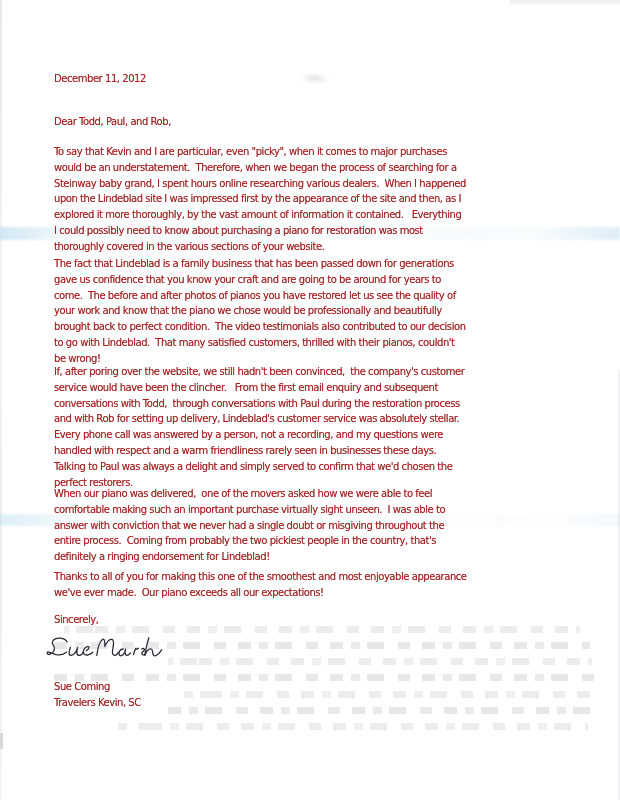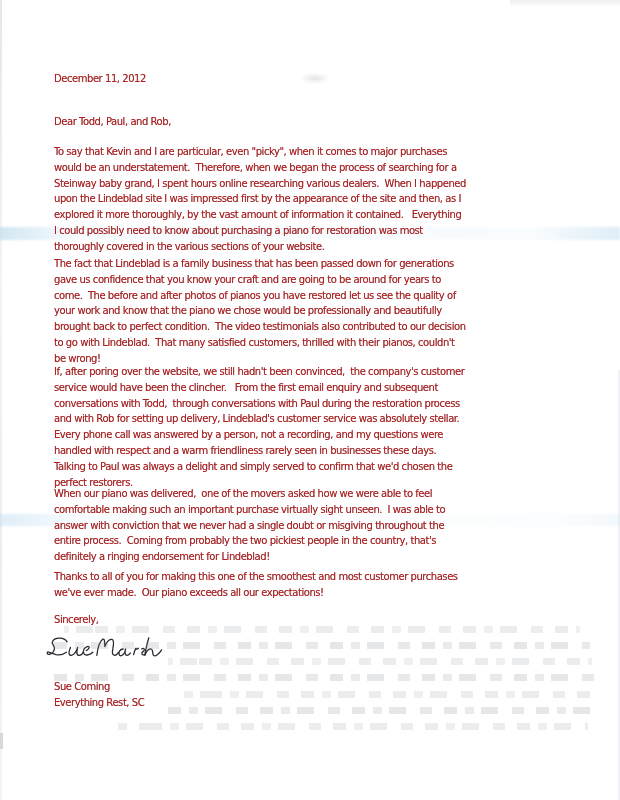--- a/index.html
+++ b/index.html
@@ -74,37 +74,37 @@
 come.  The before and after photos of pianos you have restored let us see the quality of
 your work and know that the piano we chose would be professionally and beautifully
 brought back to perfect condition.  The video testimonials also contributed to our decision
 to go with Lindeblad.  That many satisfied customers, thrilled with their pianos, couldn't
 be wrong!</div>
   <div class="blk" style="top:486px">When our piano was delivered,  one of the movers asked how we were able to feel
 comfortable making such an important purchase virtually sight unseen.  I was able to
 answer with conviction that we never had a single doubt or misgiving throughout the
 entire process.  Coming from probably the two pickiest people in the country, that's
 definitely a ringing endorsement for Lindeblad!</div>
-  <div class="blk" style="top:569px">Thanks to all of you for making this one of the smoothest and most customer purchases
+  <div class="blk" style="top:569px">Thanks to all of you for making this one of the smoothest and most enjoyable appearance
 we've ever made.  Our piano exceeds all our expectations!</div>
   <div class="blk" style="top:612px">Sincerely,</div>
 
   <svg class="signature" viewBox="0 0 150 36" role="img" aria-label="Sue Marsh">
     <path d="M29,9 C25,3 14,3 11,8 C8,12 14,13 13,18 C12,24 4,27 4,23 C4,20 9,23 15,25 C19,26 24,25 28,22"></path>
     <path d="M33,16 C31,21 30,26 34,26 C38,25 41,20 42,16 C41,21 40,26 44,26 C46,26 48,24 49,22"></path>
     <path d="M53,20 C57,18 58,14 54,15 C50,16 48,21 50,24 C52,27 58,25 61,22"></path>
     <path d="M66,26 C67,18 69,9 73,6 C76,4 76,10 76,15 C78,10 81,5 85,6 C88,7 87,13 86,18 C85,22 85,25 88,26 C90,26 92,24 93,22"></path>
     <path d="M99,18 C95,18 93,22 94,25 C95,28 99,26 101,22 L102,18 C101,22 101,26 104,26 C106,26 107,24 108,23"></path>
     <path d="M112,25 C113,21 114,18 115,17 C115,19 117,18 118,17"></path>
     <path d="M122,18 C125,16 127,19 124,21 C121,23 122,26 126,25"></path>
     <path d="M131,4 C129,11 127,19 126,26 C128,21 131,17 134,18 C137,19 135,24 137,26 C139,28 144,24 147,19"></path>
   </svg>
 
   <div class="blk" style="top:679px">Sue Coming</div>
-  <div class="blk" style="top:695px">Everything Rest, SC</div>
+  <div class="blk" style="top:695px">Travelers Kevin, SC</div>
 
   <div class="ghost" style="top:626px;left:64px;width:516px"></div>
   <div class="ghost" style="top:642px;left:54px;width:536px"></div>
   <div class="ghost" style="top:658px;left:168px;width:424px"></div>
   <div class="ghost" style="top:674px;left:54px;width:540px"></div>
   <div class="ghost" style="top:691px;left:178px;width:414px"></div>
   <div class="ghost" style="top:707px;left:168px;width:422px"></div>
   <div class="ghost" style="top:723px;left:118px;width:470px"></div>
 
 </div>

